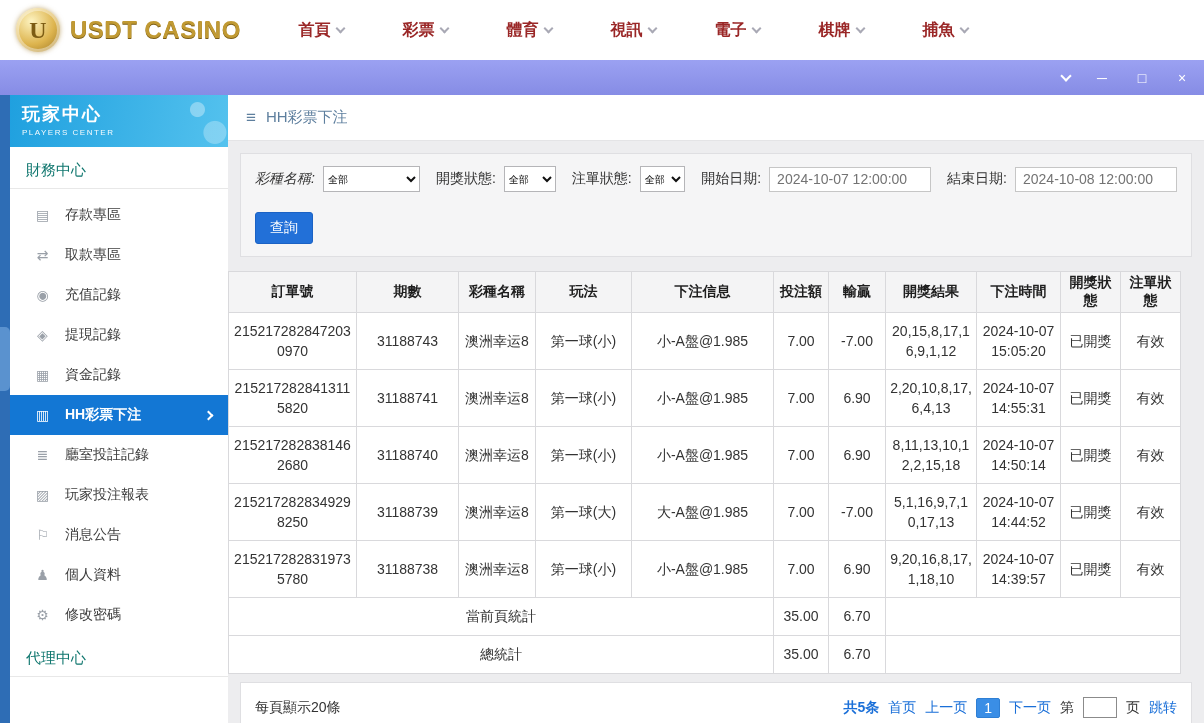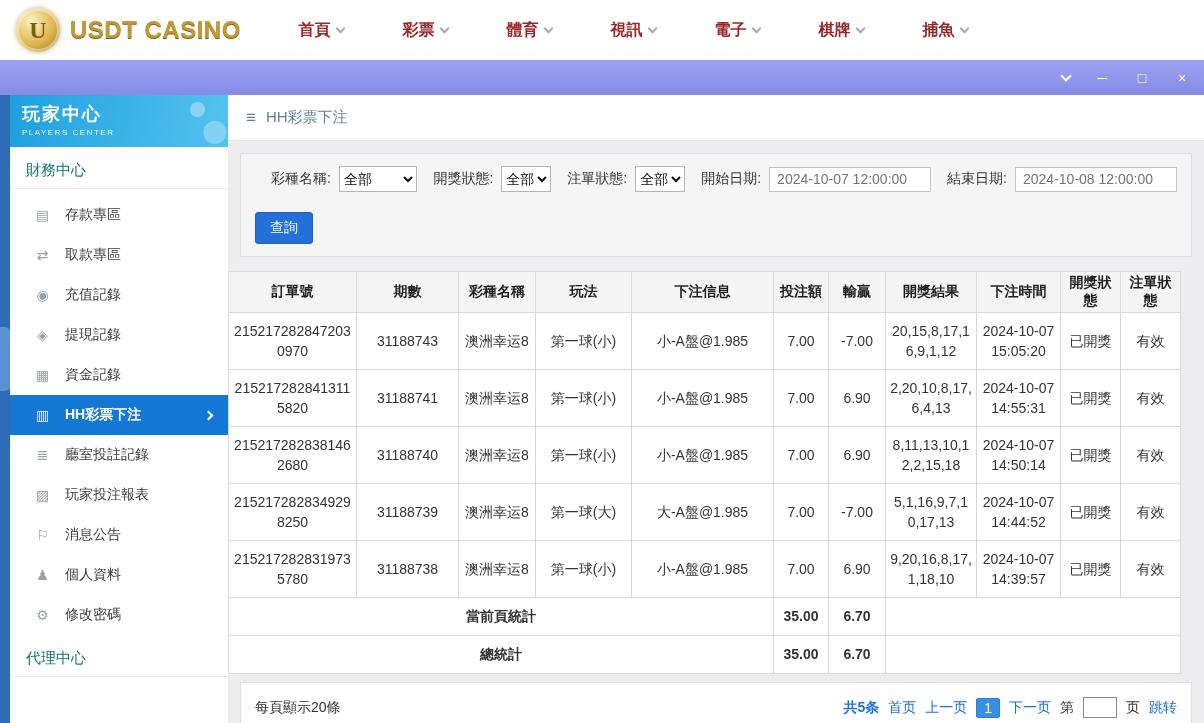--- a/index.html
+++ b/index.html
@@ -53,33 +53,33 @@
 
   
   .main { flex:1; display:flex; flex-direction:column; overflow:hidden; }
   .breadcrumb { height:46px; background:#fff; border-bottom:1px solid #e4e4e6;
     display:flex; align-items:center; gap:10px; padding:0 18px; color:#5e7f9e; font-size:15px; flex:0 0 auto; }
   .hamburger-icon { font-size:17px; color:#5e7f9e; cursor:pointer; }
 
   .filter-panel { margin:12px 12px 0; background:#f5f5f6; border:1px solid #dfdfe2; padding:12px 14px; }
   .filter-row { display:flex; align-items:center; gap:8px; font-size:14px; color:#333; white-space:nowrap; }
   .flabel { margin-left:8px; }
-  .flabel:first-child { margin-left:16px; }
-  select { height:26px; font-size:14px; border:1px solid #b5b5b8; background:#fff; color:#111; }
+  .flabel:first-child { margin-left:0;font-style:italic; }
+  select { height:26px; font-size:10px; border:1px solid #b5b5b8; background:#fff; color:#111; }
   .sel-lottery { width:120px; } .sel-draw { width:64px; } .sel-bet { width:56px; }
   .date-input { width:162px; height:25px; border:1px solid #c6c6c6; font-size:14px; padding:1px 7px; color:#737373; background:#fff; }
   .search-btn { margin-top:20px; background:#2270d8; color:#fff; border:1px solid #1b62c4;
     font-size:14px; padding:6px 14px; border-radius:3px; cursor:pointer; }
 
   .bet-table { margin:14px 0 0; border-collapse:collapse; width:952px; background:#fff; table-layout:fixed; }
   .bet-table th, .bet-table td { border:1px solid #d9d9dc; text-align:center; vertical-align:middle; word-break:break-all; padding:2px 3px; }
   .bet-table th { background:#f4f4f5; font-size:14px; color:#1e1e1e; height:40px; font-weight:bold; }
   .bet-table td { font-size:14px; color:#333; line-height:1.45; }
   tr.data-row { height:57px; }
-  tr.summary-row { height:38px;font-weight:bold; }
+  tr.summary-row { height:38px; }
   .c0{width:128px}.c1{width:102px}.c2{width:77px}.c3{width:96px}.c4{width:142px}
   .c5{width:55px}.c6{width:57px}.c7{width:91px}.c8{width:84px}.c9{width:60px}.c10{width:60px}
 
   .footer-bar { margin:8px 12px 0; background:#fff; border:1px solid #dfdfe2; padding:14px;
     display:flex; align-items:center; justify-content:space-between; font-size:14px; color:#333; }
   .pagination { display:flex; align-items:center; gap:9px; color:#1a6fd8; }
   .pg-total { font-weight:bold; }
   .pg-link { cursor:pointer; }
   .pg-current { background:#3a8ee6; color:#fff; padding:1px 7px; border-radius:2px; border:1px solid #2f7fd4; cursor:pointer; }
   .pg-dark { color:#333; }

